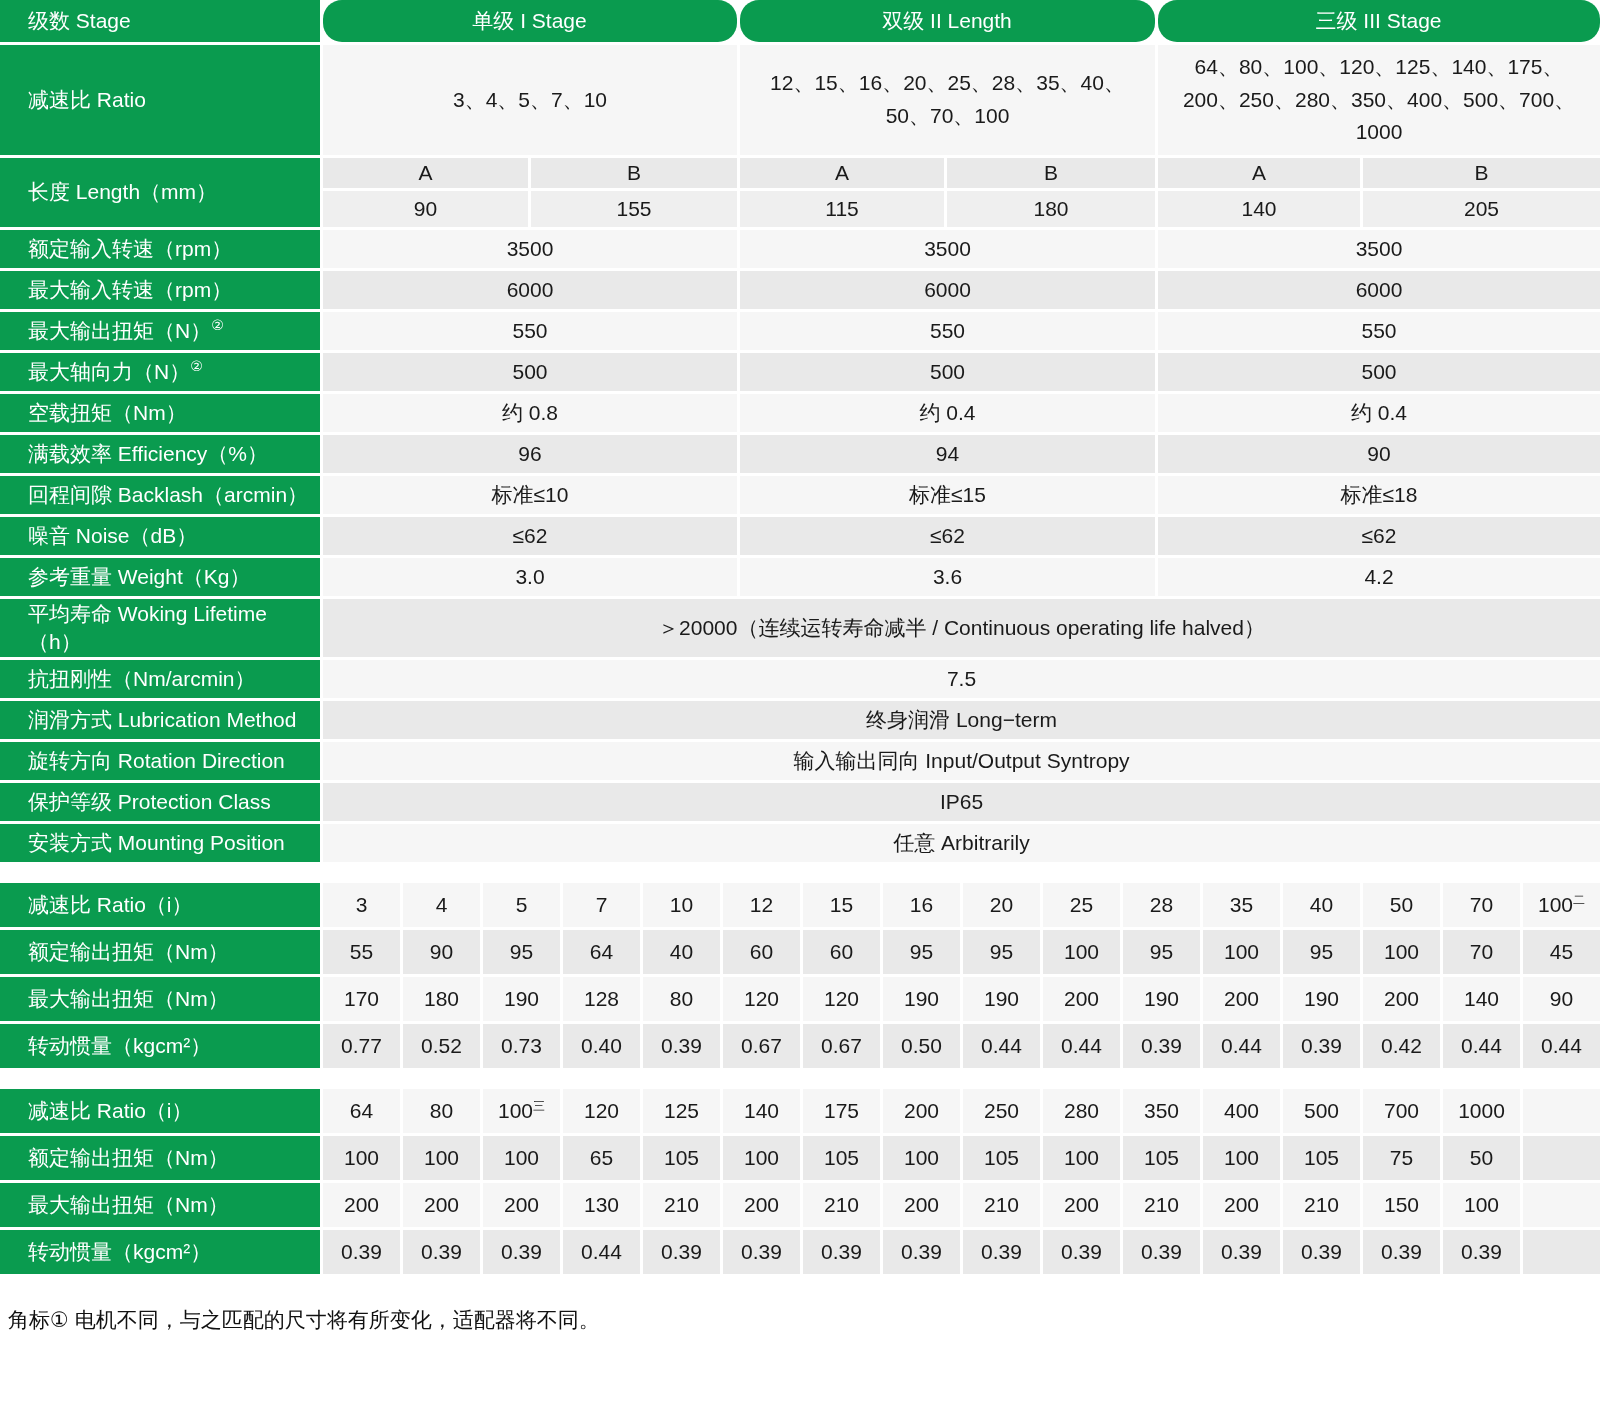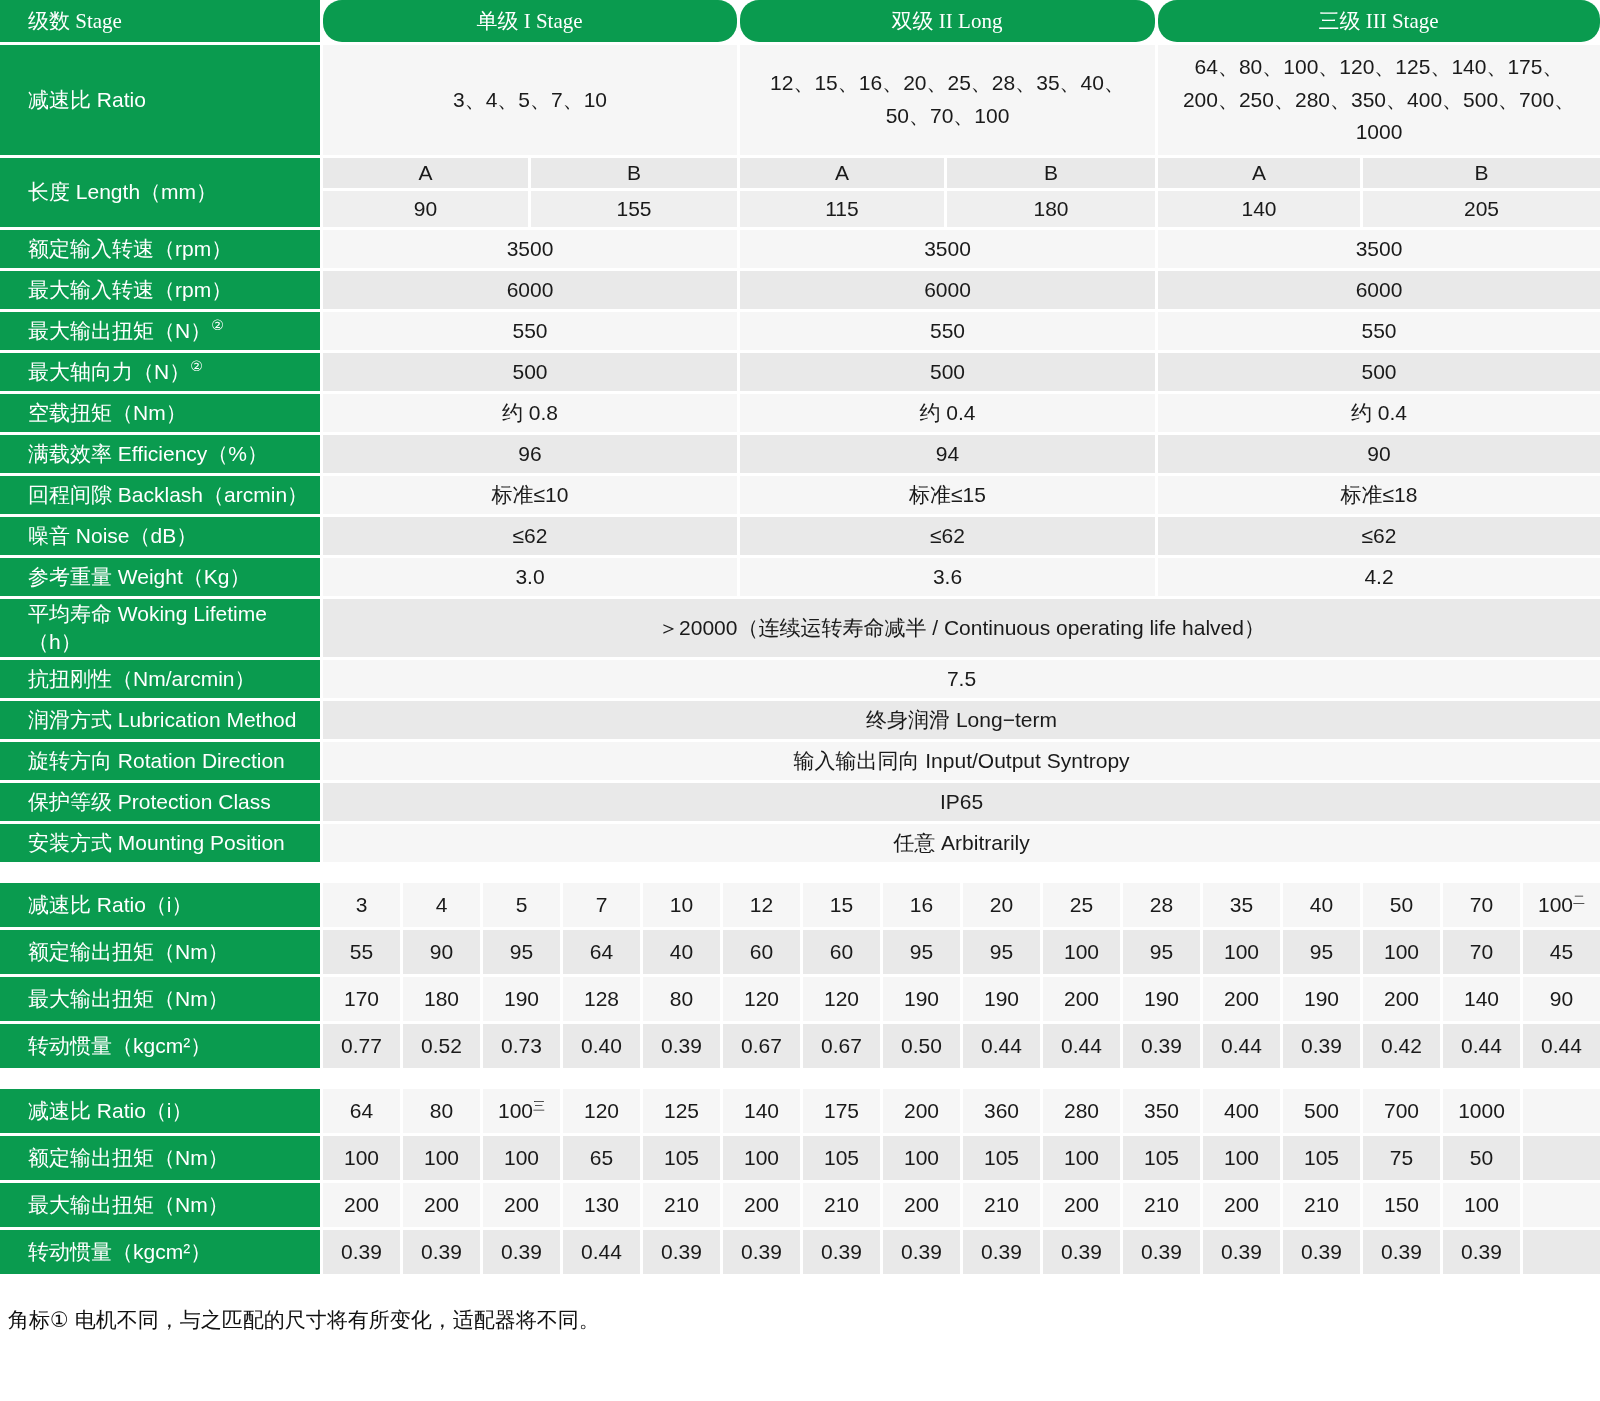--- a/index.html
+++ b/index.html
@@ -18,21 +18,21 @@
   td.g {
     background:var(--green); color:#fff; font-size:21px;
     text-align:left; padding-left:28px;
   }
   td.g.c { text-align:center; padding-left:0;border-radius:19px; }
   td.v { text-align:center; font-size:21px; color:var(--txt); }
   td.light { background:#f6f6f6; }
   td.dark  { background:#e9e9e9; }
   td.mid   { background:#efefef; }
   td.wrap  { padding:6px 18px; line-height:1.55; }
-  tr.hstage td { height:42px;font-family:Liberation Serif, serif; }
+  tr.hstage td { height:42px; }
   tr.hratio td { height:74px; }
   tr.hsubh  td { height:30px; }
   tr.hsubv  td { height:36px; }
   tr.hrow   td { height:38px; }
   tr.hnum   td { height:44px; }
   sup { font-size:12px; line-height:0; }
   sup.circ { font-size:14px; }
   .footnotes { margin:30px 0 0 8px; }
   .fn { margin:0 0 24px 0; font-size:21px; color:#111; line-height:1.2; }
 </style>
@@ -49,21 +49,21 @@
       <col style="width:204px">
         <col style="width:208px">
         <col style="width:202px">
         <col style="width:237px">
     </colgroup>
 
     <tbody>
         <tr class="hstage">
       <td class="g">级数 Stage</td>
       <td class="g c" colspan="2">单级 I Stage</td>
-      <td class="g c" colspan="2">双级 II Long</td>
+      <td class="g c" colspan="2">双级 II Length</td>
       <td class="g c" colspan="2">三级 III Stage</td>
     </tr>
 
     <tr class="hratio">
       <td class="g">减速比 Ratio</td>
       <td class="v light wrap" colspan="2">3、4、5、7、10</td>
       <td class="v light wrap" colspan="2">12、15、16、20、25、28、35、40、50、70、100</td>
       <td class="v light wrap" colspan="2">64、80、100、120、125、140、175、200、250、280、350、400、500、700、1000</td>
     </tr>
 
@@ -261,21 +261,21 @@
         <tr class="hnum">
       <td class="g">减速比 Ratio（i）</td>
     <td class="v light">64</td>
           <td class="v light">80</td>
           <td class="v light">100<sup>三</sup></td>
           <td class="v light">120</td>
           <td class="v light">125</td>
           <td class="v light">140</td>
           <td class="v light">175</td>
           <td class="v light">200</td>
-          <td class="v light">360</td>
+          <td class="v light">250</td>
           <td class="v light">280</td>
           <td class="v light">350</td>
           <td class="v light">400</td>
           <td class="v light">500</td>
           <td class="v light">700</td>
           <td class="v light">1000</td>
           <td class="v light"></td>
         </tr>
     <tr class="hnum">
       <td class="g">额定输出扭矩（Nm）</td>

